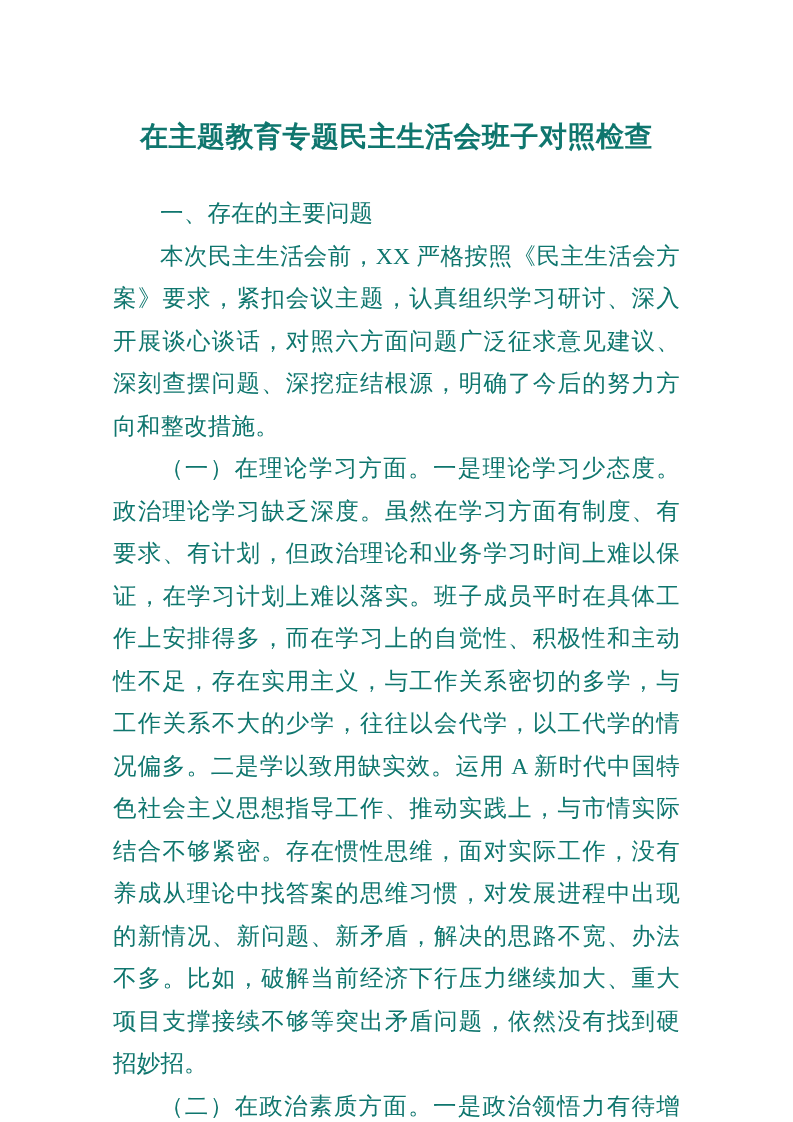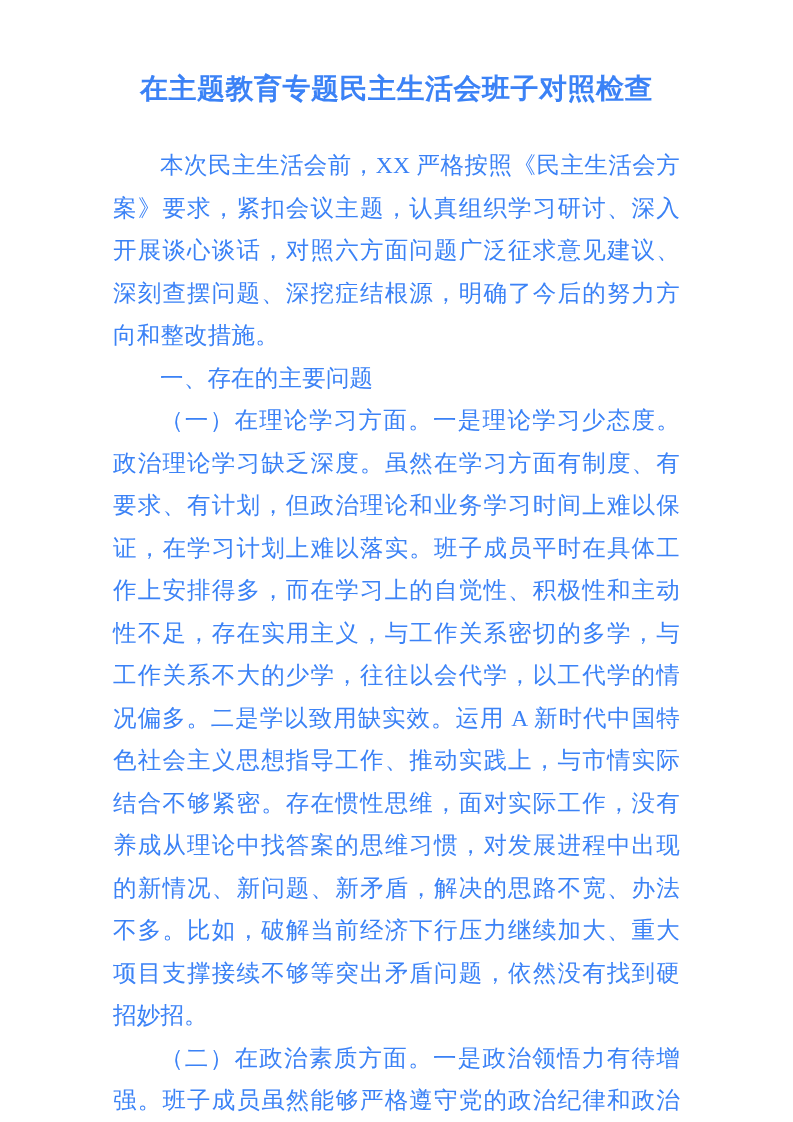--- a/index.html
+++ b/index.html
@@ -7,23 +7,23 @@
     padding: 0;
     background: #ffffff;
   }
   .page {
     position: relative;
     width: 793px;
     height: 1122px;
     margin: 0 auto;
     background: #ffffff;
     box-sizing: border-box;
-    padding: 66px 113px 0 113px;
+    padding: 114px 113px 0 113px;
     overflow: hidden;
-    color: #3b82f6;
+    color: #0f766e;
     font-family: "Liberation Serif", "DejaVu Serif", serif;
   }
   .doc-title {
     margin: 0 0 32px 0;
     font-size: 28px;
     font-weight: bold;
     line-height: 46px;
     text-align: center;
     letter-spacing: 0.5px;
     white-space: nowrap;
@@ -39,18 +39,18 @@
     word-break: break-all;
   }
 </style>
 </head>
 <body>
 
 <div class="page">
   <h1 class="doc-title">在主题教育专题民主生活会班子对照检查</h1>
 
   <div class="doc-body">
+    <p>一、存在的主要问题</p>
     <p>本次民主生活会前，XX 严格按照《民主生活会方案》要求，紧扣会议主题，认真组织学习研讨、深入开展谈心谈话，对照六方面问题广泛征求意见建议、深刻查摆问题、深挖症结根源，明确了今后的努力方向和整改措施。</p>
-    <p>一、存在的主要问题</p>
     <p>（一）在理论学习方面。一是理论学习少态度。政治理论学习缺乏深度。虽然在学习方面有制度、有要求、有计划，但政治理论和业务学习时间上难以保证，在学习计划上难以落实。班子成员平时在具体工作上安排得多，而在学习上的自觉性、积极性和主动性不足，存在实用主义，与工作关系密切的多学，与工作关系不大的少学，往往以会代学，以工代学的情况偏多。二是学以致用缺实效。运用 A 新时代中国特色社会主义思想指导工作、推动实践上，与市情实际结合不够紧密。存在惯性思维，面对实际工作，没有养成从理论中找答案的思维习惯，对发展进程中出现的新情况、新问题、新矛盾，解决的思路不宽、办法不多。比如，破解当前经济下行压力继续加大、重大项目支撑接续不够等突出矛盾问题，依然没有找到硬招妙招。</p>
     <p>（二）在政治素质方面。一是政治领悟力有待增强。班子成员虽然能够严格遵守党的政治纪律和政治规矩，衷心拥</p>
   </div>
 </div>
 
 </body></html>

